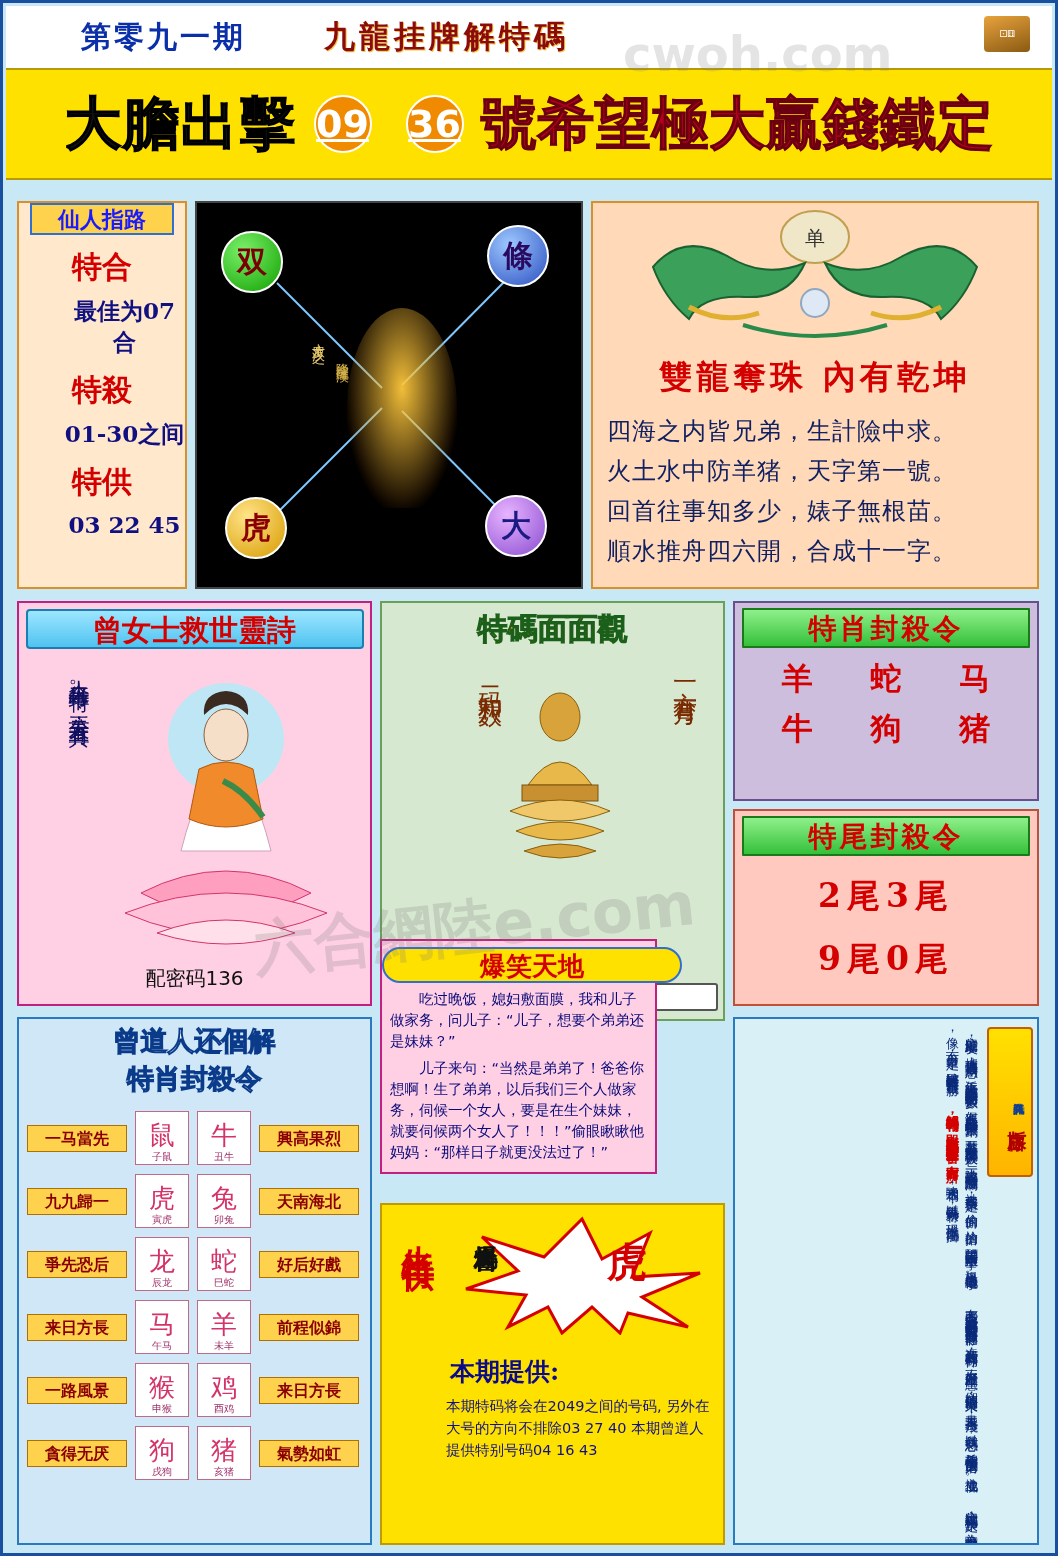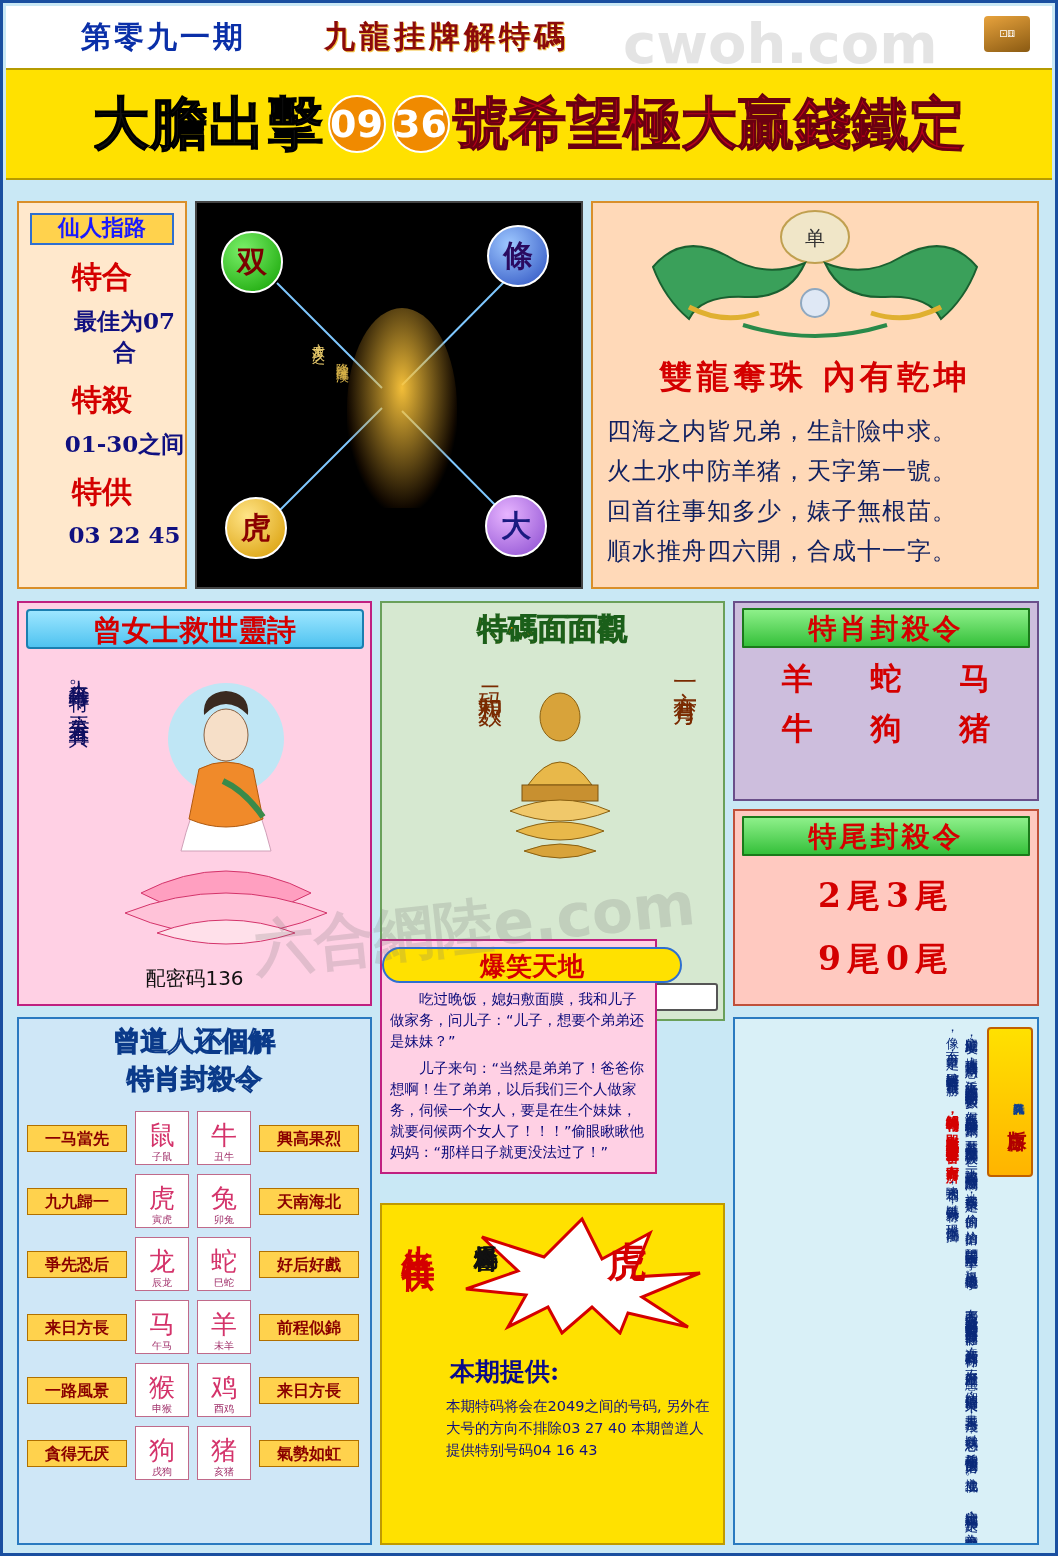--- a/index.html
+++ b/index.html
@@ -50,42 +50,43 @@
   .banner .bt {
     font-family:"DejaVu Serif", serif;
     font-weight:bold; font-size:57px; color:#111;
     letter-spacing:1px;
     -webkit-text-stroke:1px #000;
   }
   .banner .num {
     display:inline-flex; align-items:center; justify-content:center;
     width:58px; height:58px; border-radius:50%;
     background:#f08a00; color:#ffffff; font-size:38px; font-weight:bold;
-    margin:0 3px; border:2px solid #fff;
+    margin:0 17px; border:2px solid #fff;
     font-family:"DejaVu Sans", sans-serif;
+    text-decoration:underline;
   }
   .banner .bt2 {
     font-family:"DejaVu Serif", serif;
     font-weight:bold; font-size:57px; color:#b3001b;
     -webkit-text-stroke:1px #6b0010;
   }
 
   
   .row1 { position:absolute; left:14px; top:198px; width:1022px; height:388px; }
 
   .fairy {
     position:absolute; left:0; top:0; width:170px; height:388px;
     background:#ffe8cc; border:2px solid #d98f2a;
   }
   .fairy .hd {
-    margin:10px auto 8px; width:144px; height:32px;
+    margin:0 auto 8px; width:144px; height:32px;
     background:#ffd24d; border:2px solid #2f6fd0;
     color:#1a1aff; font-weight:bold; font-size:22px;
     text-align:center; line-height:30px;
-    font-family:Liberation Mono, monospace;
+    font-family:Liberation Sans, sans-serif;
   }
   .fairy .lbl {
     text-align:center; font-size:30px; font-weight:bold; color:#d40000;
     font-family:"DejaVu Serif", serif; margin-top:12px;
   }
   .fairy .val {
     text-align:center; font-size:23px; font-weight:bold; color:#101080;
     font-family:"DejaVu Serif", serif; margin-top:8px;padding-left:45px;
   }
 
@@ -308,22 +309,22 @@
   .ribbon .small { font-size:11px; color:#104090; }
 
   
   .wm {
     position:absolute; left:250px; top:880px; width:520px;
     font-size:60px; color:rgba(120,120,120,0.22); font-weight:bold;
     transform:rotate(-6deg); pointer-events:none;
     font-family:"DejaVu Sans", sans-serif;
   }
   .wm2 {
-    position:absolute; left:620px; top:8px; width:420px;
-    font-size:56px; color:rgba(130,130,130,0.22); font-weight:bold;
+    position:absolute; left:620px; top:23px; width:420px;
+    font-size:48px; color:rgba(130,130,130,0.22); font-weight:bold;
     pointer-events:none; font-family:"DejaVu Sans", sans-serif;
   }
 </style>
 </head>
 <body>
 
 <div class="page">
 
   <div class="topbar">
     <div class="issue">第零九一期</div>

